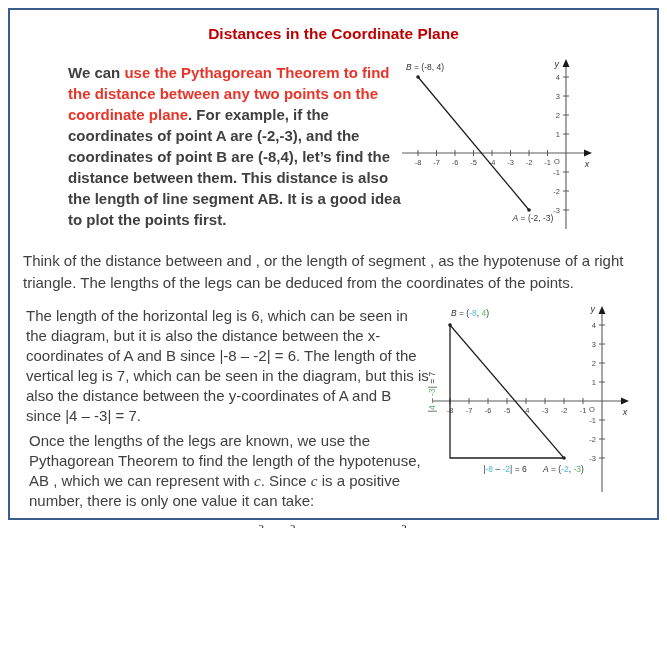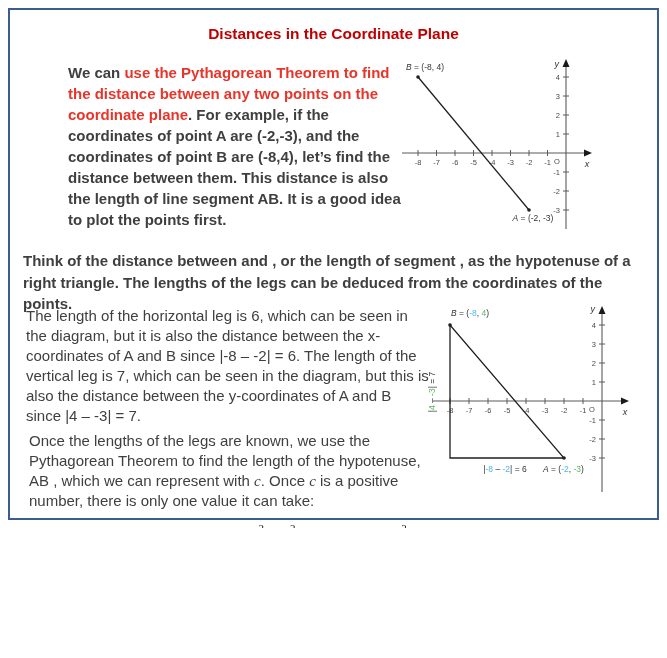--- a/index.html
+++ b/index.html
@@ -3,21 +3,21 @@
 <meta charset="utf-8">
 <style>
   html,body{margin:0;padding:0;background:#fff;}
   .page{position:relative;width:667px;height:528px;background:#ffffff;
         font-family:"Liberation Sans",sans-serif;color:#3f3f3f;overflow:hidden;}
   .frame{position:absolute;inset:8px;border:2px solid #3a5c8f;}
   .title{position:absolute;top:25px;left:0;right:0;margin:0;text-align:center;
          font-size:15.5px;font-weight:bold;color:#c00000;}
   .intro{position:absolute;left:68px;top:62px;width:338px;font-size:15px;line-height:21px;font-weight:bold;}
   .red{color:#e8352a;}
-  .think{position:absolute;left:23px;top:250px;width:632px;font-size:15px;line-height:21.5px;margin:0;font-weight:bold;}
+  .think{position:absolute;left:23px;top:250px;width:632px;font-size:15px;line-height:21.5px;margin:0;}
   .legs{position:absolute;left:26px;top:306px;width:404px;font-size:15px;line-height:20px;margin:0;}
   .once{position:absolute;left:29px;top:431px;width:410px;font-size:15px;line-height:20px;}
   .var{font-style:italic;font-family:"Liberation Serif",serif;}
   .equations{position:absolute;left:250px;top:524px;width:240px;display:flex;flex-direction:column;
              gap:8px;font-family:"Liberation Serif",serif;font-size:17px;color:#1a1a1a;}
   .eqrow{display:flex;align-items:baseline;}
   .eqrow .lhs{flex:0 0 122px;text-align:left;white-space:nowrap;}
   .eqrow .eq{padding:0 6px;}
   .eqrow sup{font-size:11px;line-height:0;}
   .op{padding:0 4px;}
@@ -93,21 +93,21 @@
     <circle class="dot" cx="20" cy="22" r="1.8"></circle>
     <circle class="dot" cx="131" cy="155" r="1.8"></circle>
     <text class="ptlabel" x="8" y="15"><tspan class="it">B</tspan><tspan> = (-8, 4)</tspan></text>
     <text class="ptlabel" x="135" y="166" text-anchor="middle"><tspan class="it">A</tspan><tspan> = (-2, -3)</tspan></text>
   </svg>
 
   <p class="think">Think of the distance between  and , or the length of segment , as the hypotenuse of a right triangle. The lengths of the legs can be deduced from the coordinates of the points.</p>
 
   <p class="legs">The length of the horizontal leg is 6, which can be seen in the diagram, but it is also the distance between the x-coordinates of A and B since |-8 – -2| = 6. The length of the vertical leg is 7, which can be seen in the diagram, but this is also the distance between the y-coordinates of A and B since  |4 – -3| = 7.</p>
 
-  <div class="once"><span>Once the lengths of the legs are known, we use the Pythagorean Theorem to find the length of the hypotenuse, AB , which we can represent with </span><span class="var">c</span><span>. Once </span><span class="var">c</span><span> is a positive number, there is only one value it can take:</span></div>
+  <div class="once"><span>Once the lengths of the legs are known, we use the Pythagorean Theorem to find the length of the hypotenuse, AB , which we can represent with </span><span class="var">c</span><span>. Since </span><span class="var">c</span><span> is a positive number, there is only one value it can take:</span></div>
 
   <svg class="graph g2" width="225" height="210" viewBox="0 0 225 210">
     <line class="axis" x1="8" y1="103" x2="196" y2="103"></line>
     <polygon class="arrow" points="196,99.5 204,103 196,106.5"></polygon>
     <line class="axis" x1="177" y1="194" x2="177" y2="14"></line>
     <polygon class="arrow" points="173.5,16 177,8 180.5,16"></polygon>
 
     <line class="tick" x1="25" y1="100" x2="25" y2="106"></line>
     <line class="tick" x1="44" y1="100" x2="44" y2="106"></line>
     <line class="tick" x1="63" y1="100" x2="63" y2="106"></line>

